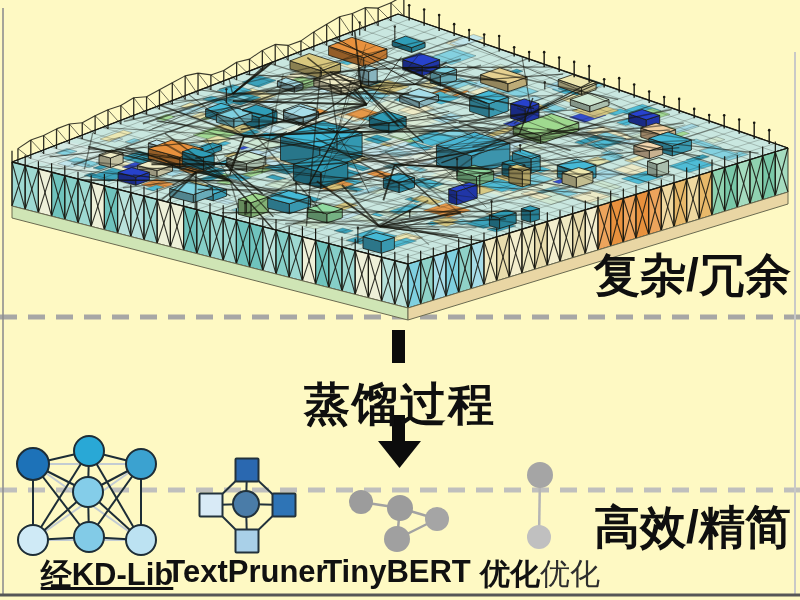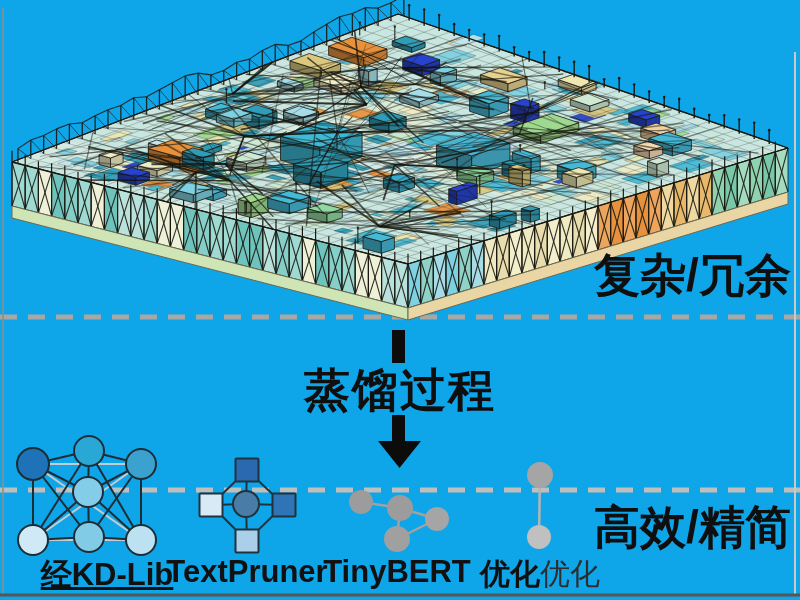--- a/index.html
+++ b/index.html
@@ -1,22 +1,22 @@
 <!DOCTYPE html>
 <html><head>
 <meta charset="utf-8">
 <style>
   html,body{margin:0;padding:0;background:#e8e8e8;}
-  .stage{position:relative;width:800px;height:600px;background:#0ea5e9;overflow:hidden;
+  .stage{position:relative;width:800px;height:600px;background:#fef9c3;overflow:hidden;
          font-family:"Liberation Sans","DejaVu Sans",sans-serif;}
   .stage svg{position:absolute;left:0;top:0;}
   .lbl{position:absolute;font-weight:700;color:#0f0f0f;text-align:center;line-height:1.05;
        white-space:nowrap;}
   .label-complex{left:575px;top:251px;width:235px;font-size:46px;}
-  .label-process{left:250px;top:366px;width:300px;font-size:46px;letter-spacing:2px;}
+  .label-process{left:250px;top:380px;width:300px;font-size:46px;letter-spacing:2px;}
   .label-efficient{left:575px;top:503px;width:235px;font-size:46px;}
   .mlabel{position:absolute;top:554px;height:38px;font-weight:700;color:#111;
           font-size:31px;text-align:center;white-space:nowrap;}
   .l-kd{left:17px;width:180px;text-decoration:underline;}
   .l-tp{left:157px;width:180px;}
   .l-tb{left:307px;width:180px;}
   .l-yh{left:450px;width:180px;font-size:30px;}
   .l-yh .light{font-weight:400;color:#2e2e2e;}
 </style>
 </head>

